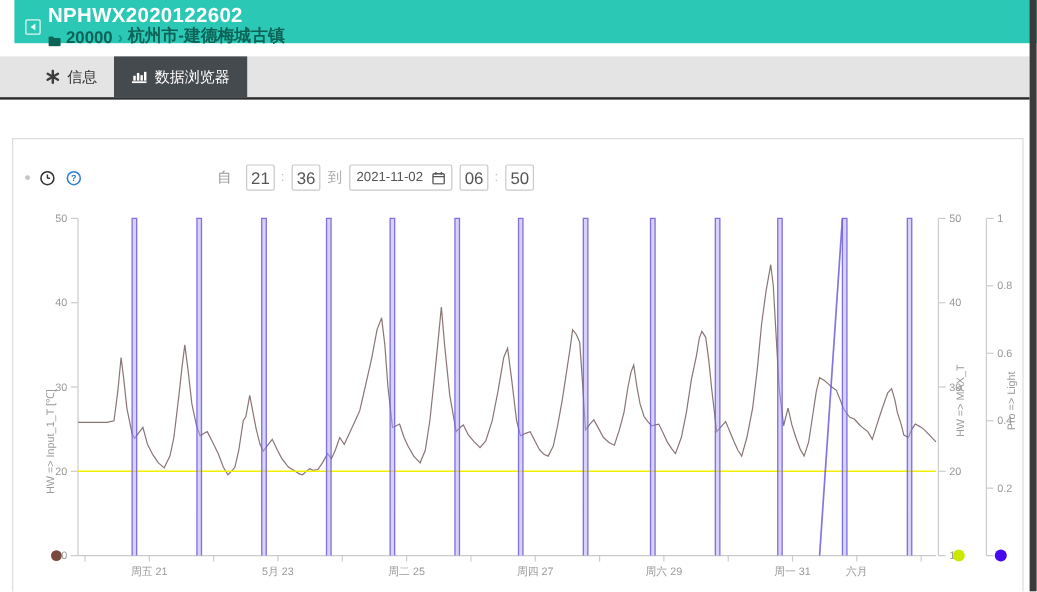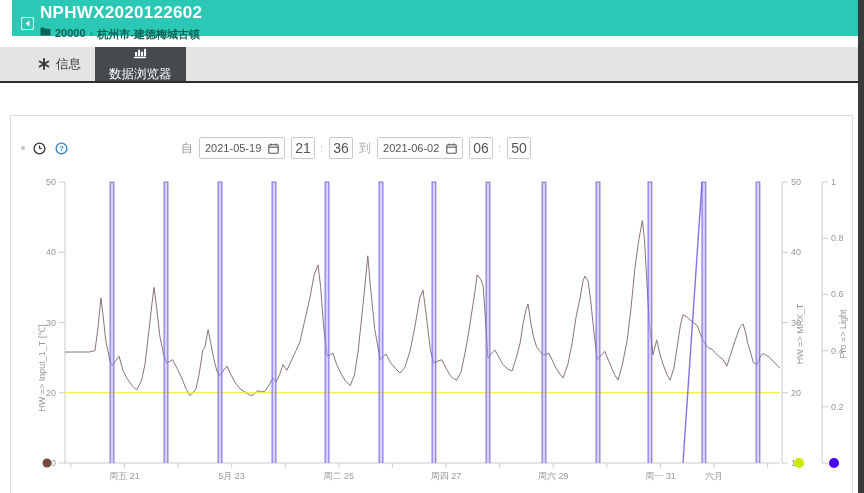--- a/index.html
+++ b/index.html
@@ -2,28 +2,28 @@
 <html><head>
 <meta charset="utf-8">
 <style>
   html,body{margin:0;padding:0;}
   body{width:864px;height:493px;overflow:hidden;position:relative;background:#fff;
        font-family:"Liberation Sans",sans-serif;-webkit-font-smoothing:antialiased;}
   
   .hdr{position:absolute;left:12px;top:0;width:858px;height:36px;background:#2bc8b6;}
   .collapse{position:absolute;left:9px;top:16px;width:13px;height:13px;cursor:pointer;}
   .hdr-title{position:absolute;left:28px;top:3px;font-size:17px;font-weight:bold;color:#fff;letter-spacing:.3px;}
-  .crumb{position:absolute;left:28px;top:27px;height:12px;display:flex;align-items:flex-start;gap:4px;
-         font-size:11px;color:#0e6357;font-weight:bold;}
+  .crumb{position:absolute;left:28px;top:27px;height:12px;display:flex;align-items:flex-end;gap:4px;
+         font-size:14px;color:#0e6357;font-weight:bold;}
   
   .tabbar{position:absolute;left:0;top:47px;width:858px;height:36px;background:#e4e4e4;
           border-bottom:2px solid #2d2d2d;display:flex;align-items:stretch;padding-left:24px;box-sizing:border-box;}
   .tab{display:flex;align-items:center;gap:6px;padding:0 14px;font-size:12.5px;color:#333;cursor:pointer;}
   .tab .ticon{display:flex;align-items:center;}
-  .tab.active{background:#454a4f;color:#fff;flex-direction:column;}
+  .tab.active{background:#454a4f;color:#fff;}
   
   .content{position:absolute;left:0;top:85px;width:858px;height:408px;background:#fff;}
   .card{position:absolute;left:10px;top:30px;width:841px;height:378px;background:#fff;border:1px solid #ddd;}
   .toolbar{position:absolute;left:10px;top:20px;height:24px;display:flex;align-items:center;}
   .tb-dot{width:4px;height:4px;border-radius:50%;background:#c3c3c3;margin-right:8px;}
   .tb-ic{margin-right:9px;cursor:pointer;display:flex;align-items:center;}
   .tb-spacer{width:98px;}
   .lbl{font-size:12px;color:#aaa;margin:0 6px;}
   .dbox{display:flex;align-items:center;justify-content:space-between;width:74px;height:20px;
         border:1px solid #c9c9c9;border-radius:2px;background:#fff;padding:0 5px;font-size:11px;color:#555;cursor:text;}
@@ -96,37 +96,26 @@
           </svg>
       </span>
       <span class="tb-ic">
         <svg width="13" height="13" viewBox="0 0 13 13">
             <circle cx="6.5" cy="6.5" r="5.4" fill="none" stroke="#2f7fd1" stroke-width="1.3"></circle>
             <text x="6.5" y="9.2" text-anchor="middle" font-size="7.5" font-weight="bold" fill="#2f7fd1" font-family="Liberation Sans, sans-serif">?</text>
           </svg>
       </span>
       <span class="tb-spacer"></span>
       <span class="lbl" style="color:#999;">自</span>
-      <span class="dbox">
-        <span>2021-05-19</span>
-        <span style="display:flex;">
-          <svg width="11" height="11" viewBox="0 0 11 11">
-              <rect x="0.8" y="1.8" width="9.4" height="8.4" rx="1" fill="none" stroke="#555" stroke-width="1.1"></rect>
-              <line x1="0.8" y1="4.2" x2="10.2" y2="4.2" stroke="#555" stroke-width="1.1"></line>
-              <line x1="3.2" y1="0.4" x2="3.2" y2="2.6" stroke="#555" stroke-width="1.1"></line>
-              <line x1="7.8" y1="0.4" x2="7.8" y2="2.6" stroke="#555" stroke-width="1.1"></line>
-            </svg>
-        </span>
-      </span>
       <span class="tbox">21</span>
       <span class="colon">:</span>
       <span class="tbox">36</span>
       <span class="lbl">到</span>
       <span class="dbox">
-        <span>2021-06-02</span>
+        <span>2021-11-02</span>
         <span style="display:flex;">
           <svg width="11" height="11" viewBox="0 0 11 11">
               <rect x="0.8" y="1.8" width="9.4" height="8.4" rx="1" fill="none" stroke="#555" stroke-width="1.1"></rect>
               <line x1="0.8" y1="4.2" x2="10.2" y2="4.2" stroke="#555" stroke-width="1.1"></line>
               <line x1="3.2" y1="0.4" x2="3.2" y2="2.6" stroke="#555" stroke-width="1.1"></line>
               <line x1="7.8" y1="0.4" x2="7.8" y2="2.6" stroke="#555" stroke-width="1.1"></line>
             </svg>
         </span>
       </span>
       <span class="tbox">06</span>

